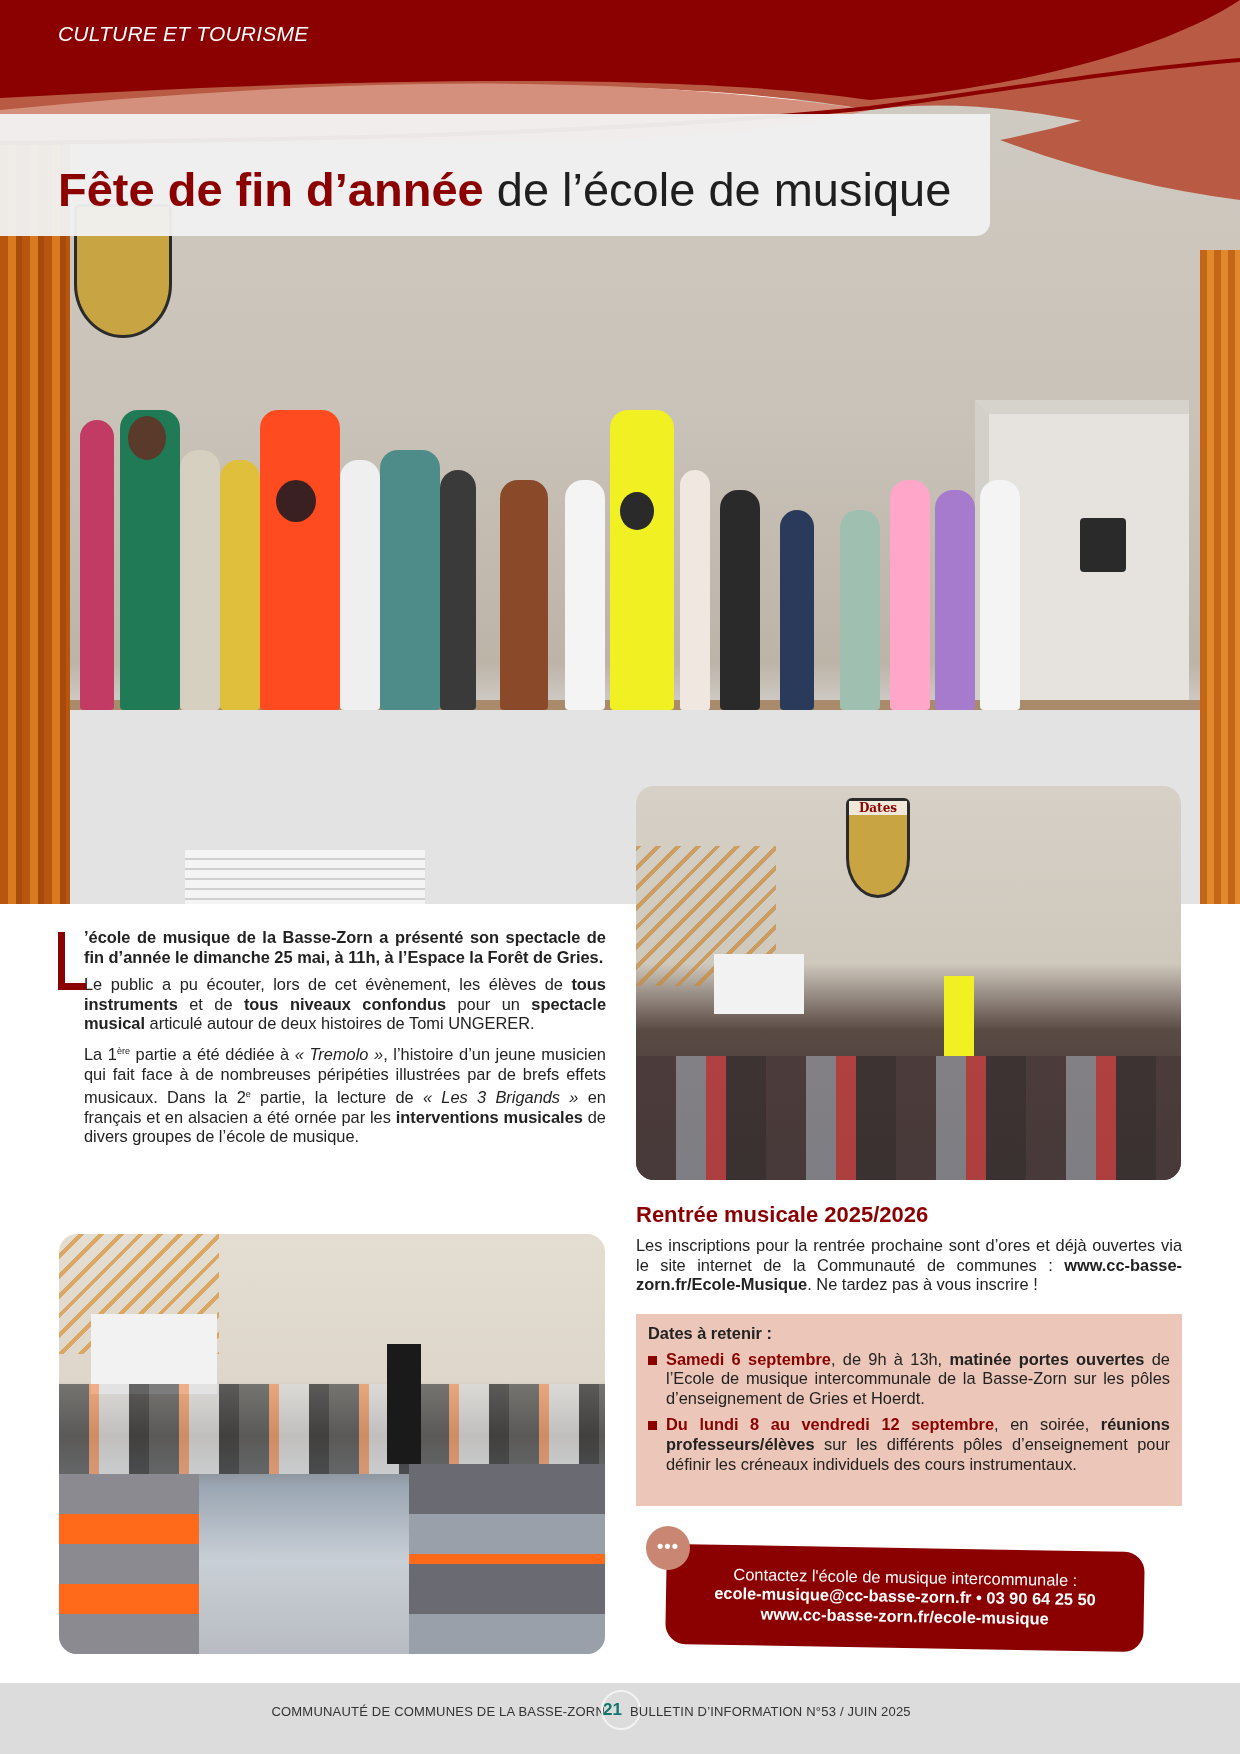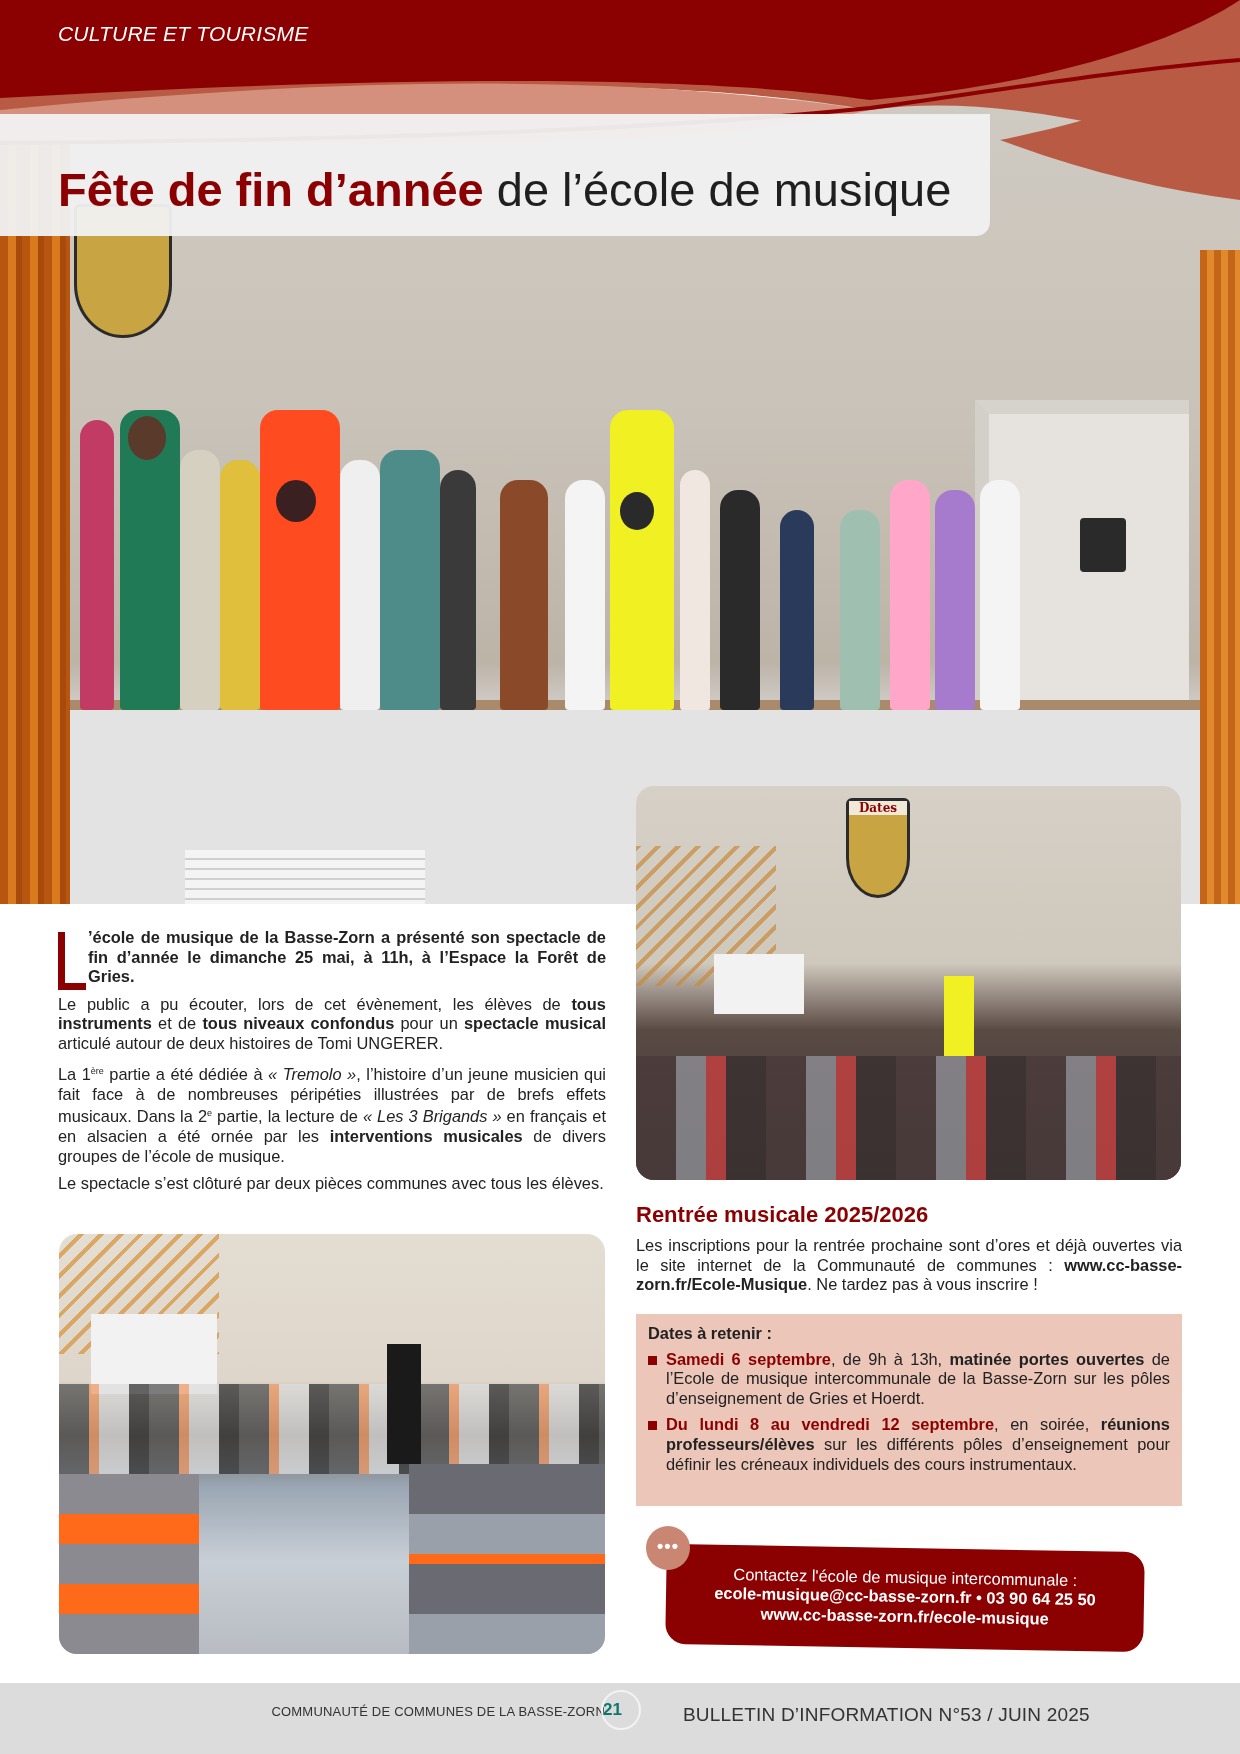--- a/index.html
+++ b/index.html
@@ -24,21 +24,21 @@
   #section-label { left: 58px; top: 22px; font-size: 21px; font-style: italic; color: #ffffff; letter-spacing: 0.2px; }
 
   
   #title-box { left: 0; top: 114px; width: 990px; height: 122px; background: rgba(240,240,240,0.96); border-radius: 0 0 14px 0; }
   #title { left: 58px; top: 166px; font-size: 47px; white-space: nowrap; line-height: 1; }
   #title .b { color: #8b0000; font-weight: bold; }
   #title .n { color: #1f1f1f; font-weight: normal; }
 
   
   .col-left { left: 58px; width: 548px; font-size: 16.4px; line-height: 19.6px; color: #222; }
-  .col-left p { margin: 0 0 8px 0; text-align: justify; }
+  .col-left p { margin: 0 0 8px 0; text-align: justify; padding-left: 26px; }
   .lead { font-weight: bold; padding-left: 30px; position: relative; }
   .dropcap { position: absolute; left: 0; top: 4px; width: 20px; height: 58px; }
   .dropcap .v { position: absolute; left: 0; top: 0; width: 7px; height: 58px; background: #8b0000; }
   .dropcap .h { position: absolute; left: 0; top: 51px; width: 28px; height: 7px; background: #8b0000; }
 
   
   .photo { overflow: hidden; border-radius: 18px; }
   #photo2 { left: 636px; top: 786px; width: 545px; height: 394px; background: linear-gradient(180deg, #d6d0c6 0%, #cfc8bd 45%, #5a4a44 62%, #3c3638 100%); }
   #photo3 { left: 59px; top: 1234px; width: 546px; height: 420px; background: linear-gradient(180deg, #e4ddd2 0%, #ded6ca 35%, #6e6660 48%, #9aa6b3 60%, #c9cfd6 78%, #b8bcc2 100%); }
 
@@ -53,21 +53,21 @@
 
   
   #contact { left: 666px; top: 1548px; width: 478px; height: 100px; background: #8b0000; border-radius: 20px; transform: rotate(1deg); color: #fff; text-align: center; box-sizing: border-box; padding-top: 20px; font-size: 16.4px; line-height: 19.4px; }
   #contact .strong { font-weight: bold; }
   #dots { left: 646px; top: 1526px; width: 44px; height: 44px; border-radius: 50%; background: #c98672; color: #fff; font-size: 18px; font-weight: bold; text-align: center; line-height: 40px; letter-spacing: 1px; }
 
   
   #footer { left: 0; top: 1683px; width: 1240px; height: 71px; background: #dcdcdc; }
   #footer-left { right: 635px; top: 1704px; font-size: 13px; color: #333; letter-spacing: 0.2px; }
   #page-num { left: 601px; top: 1690px; width: 40px; height: 40px; border-radius: 50%; border: 2px solid #f3f3f3; box-sizing: border-box; text-align: left; line-height: 36px; font-size: 17px; font-weight: bold; color: #0f766e; }
-  #footer-right { left: 683px; top: 1704px; font-size: 19px; color: #333; letter-spacing: 0.2px; }
+  #footer-right { left: 630px; top: 1704px; font-size: 13px; color: #333; letter-spacing: 0.2px; }
 </style>
 </head>
 <body>
 
 <div id="hero" class="abs">
   <div class="abs curtain-l"></div>
   <div class="abs curtain-r"></div>
   <div class="abs shield" style="left:74px;top:104px;width:92px;height:128px;"></div>
   <div class="abs alcove"></div>
   <div class="abs" style="left:1080px;top:418px;width:46px;height:54px;background:#2a2a2a;border-radius:4px;"></div>
@@ -113,21 +113,20 @@
 <div class="abs col-left" style="top:928px;">
   <p class="lead">
     <span class="dropcap">
         <span class="v"></span>
         <span class="h"></span>
       </span>
     <span>’école de musique de la Basse-Zorn a présenté son spectacle de fin d’année le dimanche 25 mai, à 11h, à l’Espace la Forêt de Gries.</span>
   </p>
   <p><span>Le public a pu écouter, lors de cet évènement, les élèves de </span><b>tous instruments</b><span> et de </span><b>tous niveaux confondus</b><span> pour un </span><b>spectacle musical</b><span> articulé autour de deux histoires de Tomi UNGERER.</span></p>
   <p><span>La 1</span><sup style="font-size:9px;">ère</sup><span> partie a été dédiée à </span><i>« Tremolo »</i><span>, l’histoire d’un jeune musicien qui fait face à de nombreuses péripéties illustrées par de brefs effets musicaux. Dans la 2</span><sup style="font-size:9px;">e</sup><span> partie, la lecture de </span><i>« Les 3 Brigands »</i><span> en français et en alsacien a été ornée par les </span><b>interventions musicales</b><span> de divers groupes de l’école de musique.</span></p>
-  <p>Le spectacle s’est clôturé par deux pièces communes avec tous les élèves.</p>
 </div>
 
 <div id="photo2" class="abs photo">
   <div class="abs shield" style="left:210px;top:12px;width:58px;height:94px;">
     <div style="background:#f0e8d8;color:#8b0000;font-size:12px;font-weight:bold;text-align:center;font-family:'DejaVu Serif',serif;">Dates</div>
   </div>
   <div class="abs" style="left:0;top:60px;width:140px;height:140px;background:repeating-linear-gradient(135deg,#c98a3a 0 4px,transparent 4px 14px);opacity:0.7;"></div>
   <div class="abs" style="left:78px;top:168px;width:90px;height:60px;background:#f2f2f2;"></div>
   <div class="abs" style="left:308px;top:190px;width:30px;height:80px;background:#f0f023;"></div>
   <div class="abs" style="left:0;top:270px;width:545px;height:124px;background:repeating-linear-gradient(90deg,#4a3a3a 0 40px,#8a8a90 40px 70px,#c04040 70px 90px,#3a3030 90px 130px);opacity:0.85;"></div>

